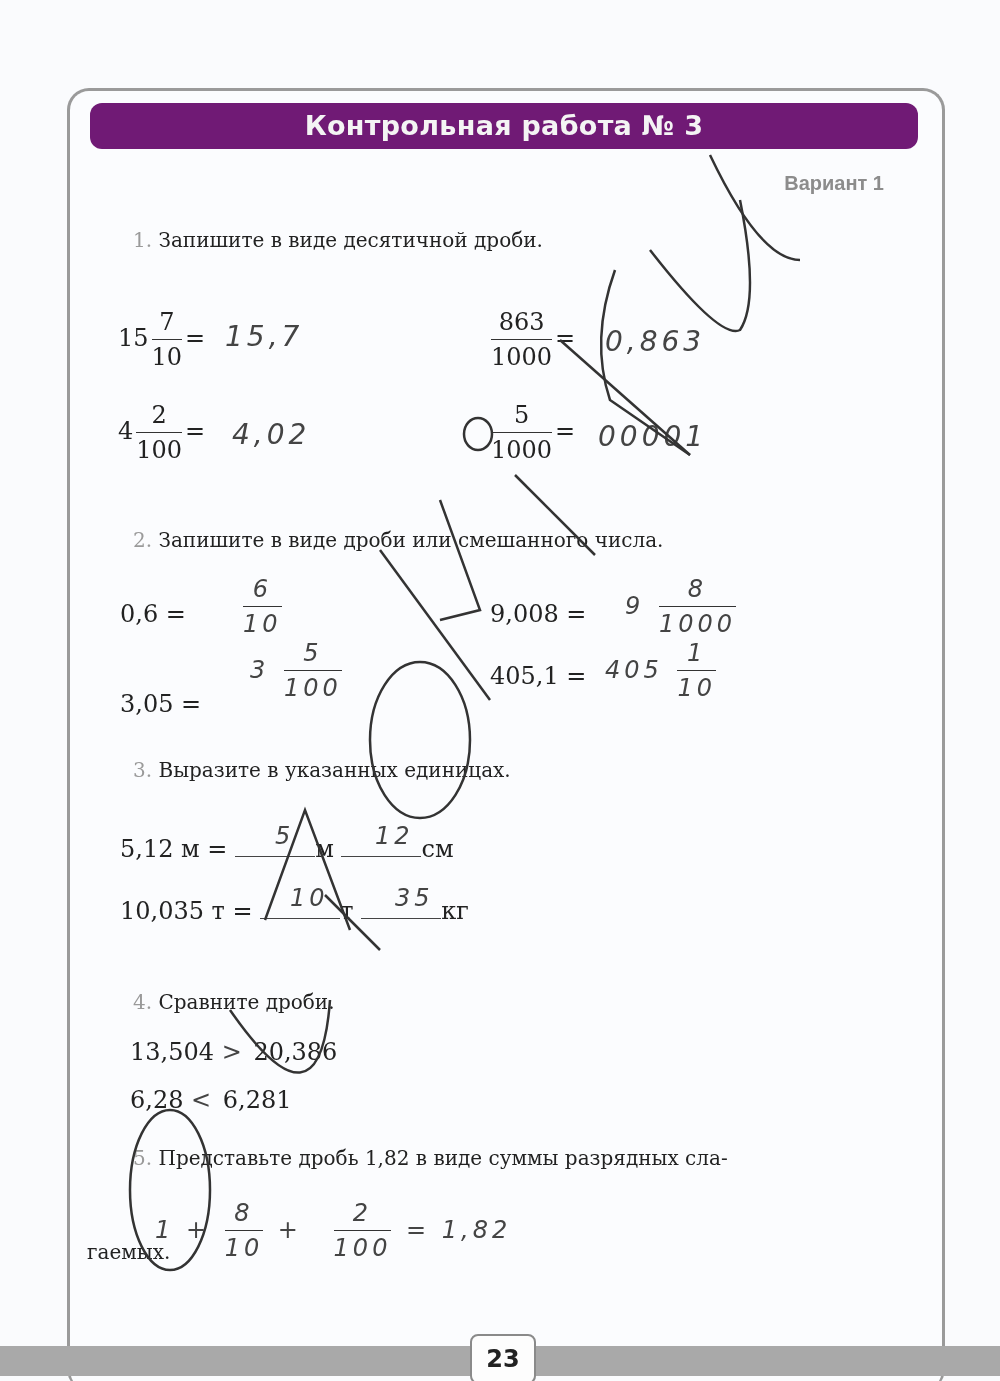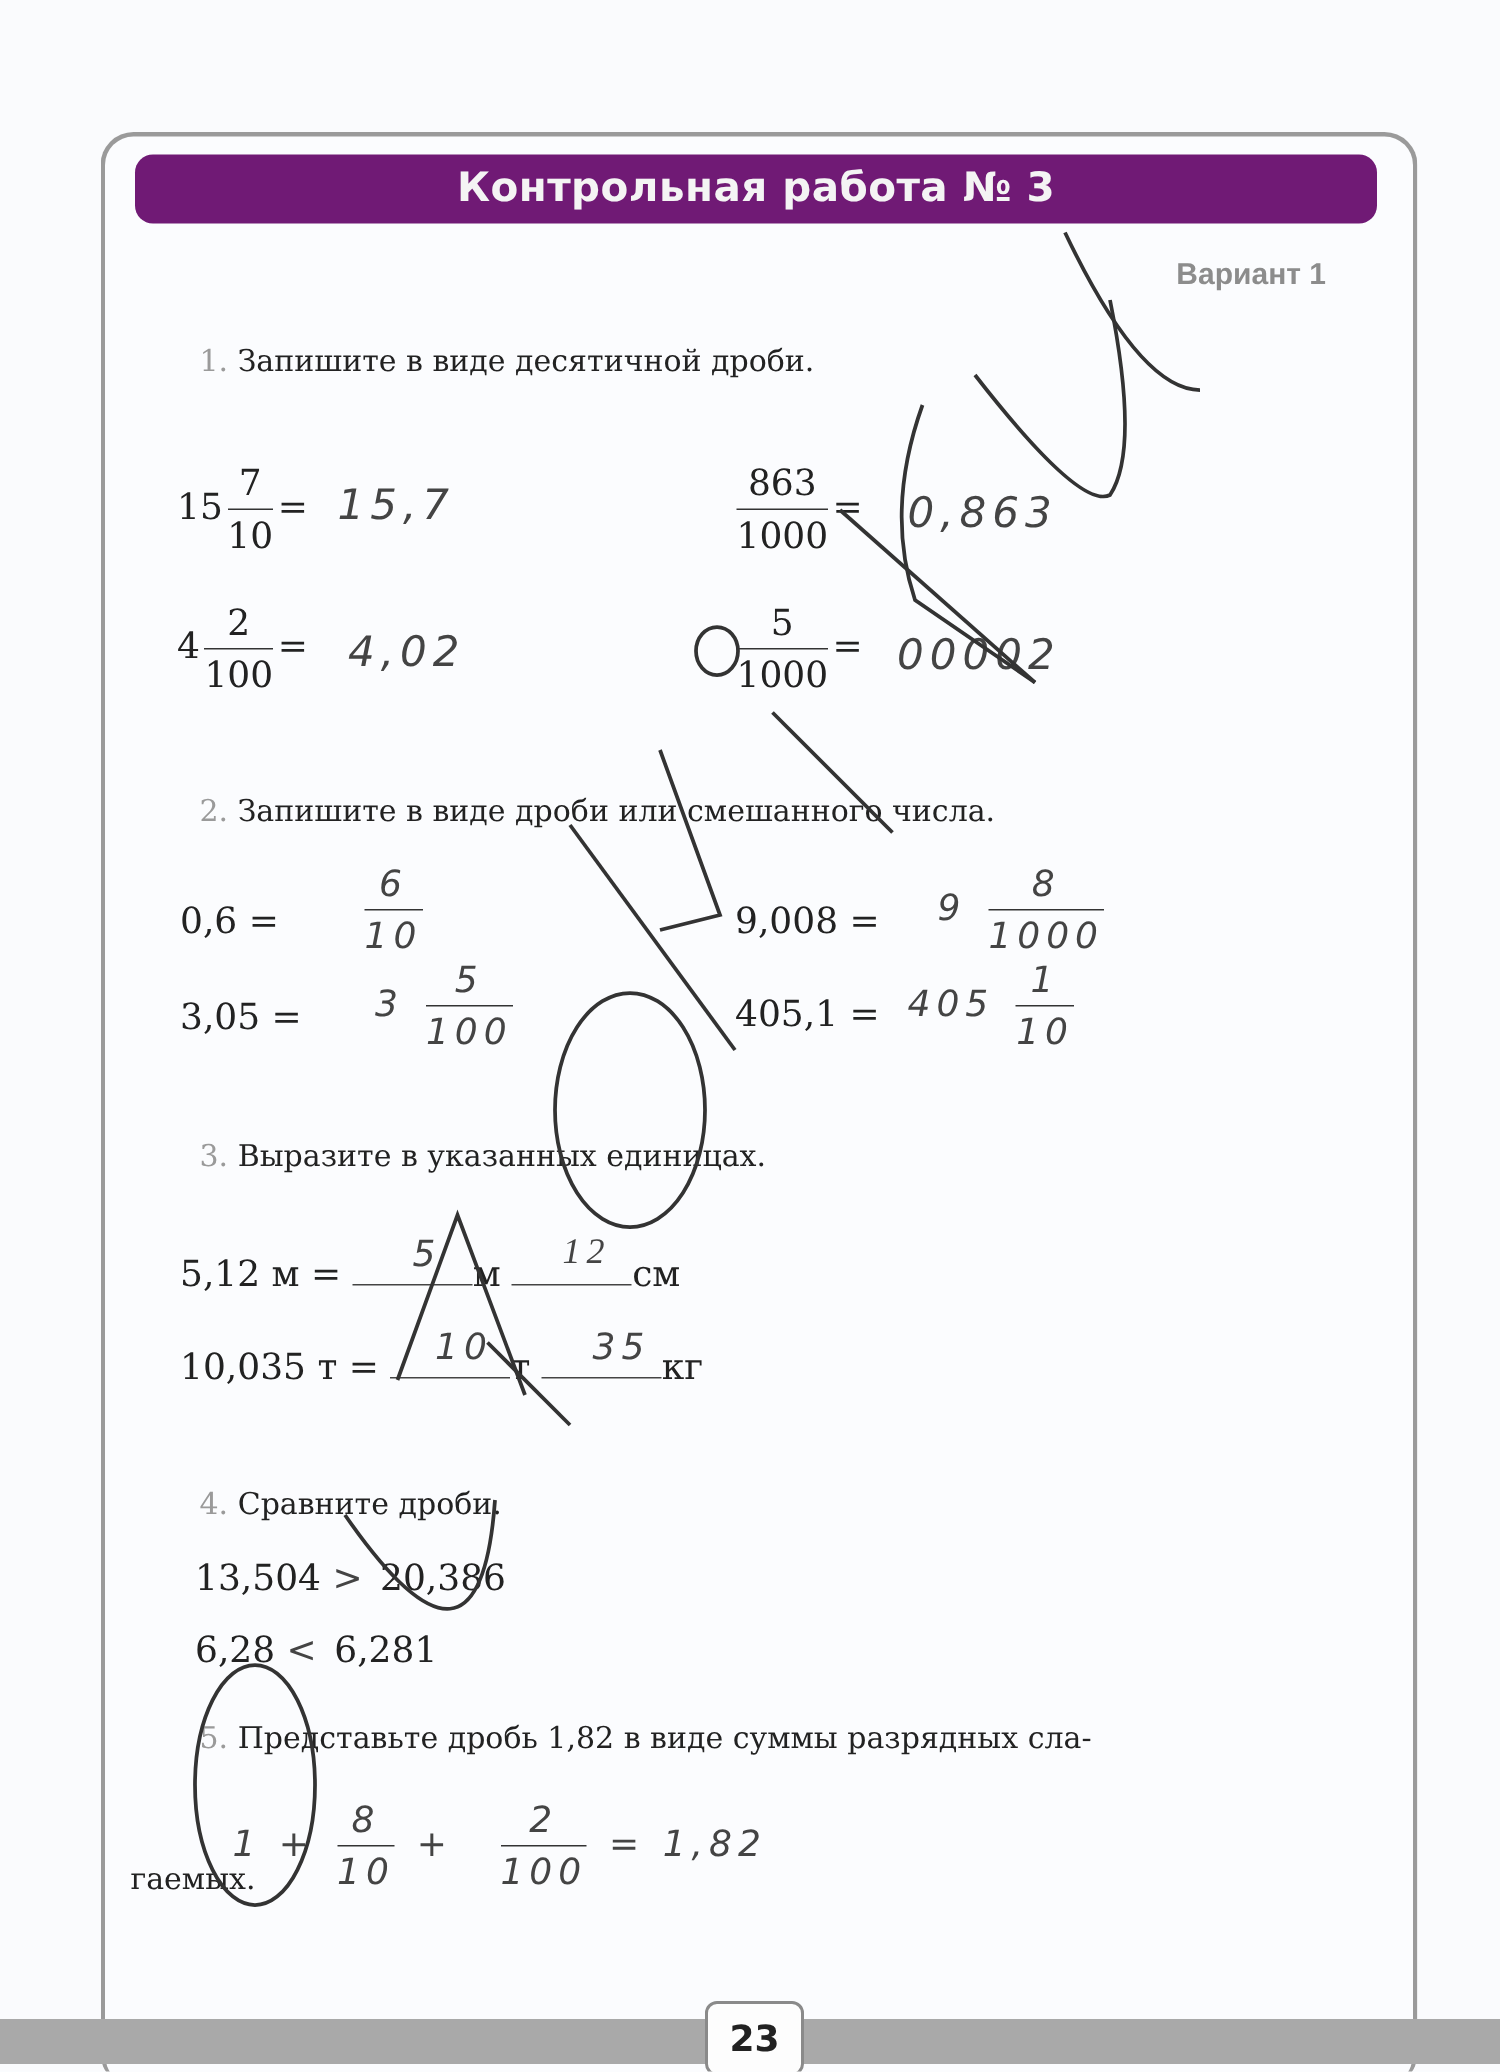--- a/index.html
+++ b/index.html
@@ -47,57 +47,57 @@
   <span class="frac"><span class="n">863</span><span class="d">1000</span></span>=
 </div>
 <div class="hw" style="left:605px; top:325px;">0,863</div>
 <div class="expr" style="left:118px; top:398px;">
   <span>4</span><span class="frac"><span class="n">2</span><span class="d">100</span></span>=
 </div>
 <div class="hw" style="left:232px; top:418px;">4,02</div>
 <div class="expr" style="left:488px; top:398px;">
   <span class="frac"><span class="n">5</span><span class="d">1000</span></span>=
 </div>
-<div class="hw" style="left:598px; top:420px;">00002</div>
+<div class="hw" style="left:598px; top:420px;">00001</div>
 
 <div class="task" style="top:528px;">
   <span class="num">2.</span>
   <span>Запишите в виде дроби или смешанного числа.</span>
 </div>
 <div class="expr" style="left:120px; top:600px;">0,6 =</div>
 <div class="hw hw-small" style="left:240px; top:572px;">
   <span class="frac"><span class="n">6</span><span class="d">10</span></span>
 </div>
 <div class="expr" style="left:490px; top:600px;">9,008 =</div>
 <div class="hw hw-small" style="left:625px; top:572px;">
   <span>9</span>
   <span class="frac"><span class="n">8</span><span class="d">1000</span></span>
 </div>
-<div class="expr" style="left:120px; top:664px;">3,05 =</div>
+<div class="expr" style="left:120px; top:690px;">3,05 =</div>
 <div class="hw hw-small" style="left:250px; top:636px;">
   <span>3</span>
   <span class="frac"><span class="n">5</span><span class="d">100</span></span>
 </div>
 <div class="expr" style="left:490px; top:662px;">405,1 =</div>
 <div class="hw hw-small" style="left:605px; top:636px;">
   <span>405</span>
   <span class="frac"><span class="n">1</span><span class="d">10</span></span>
 </div>
 
 <div class="task" style="top:758px;">
   <span class="num">3.</span>
   <span>Выразите в указанных единицах.</span>
 </div>
 <div class="expr" style="left:120px; top:832px;">
   <span>5,12 м =</span>
   <span class="blank"></span><span>м</span>
   <span class="blank"></span><span>см</span>
 </div>
 <div class="hw hw-small" style="left:275px; top:822px;">5</div>
-<div class="hw hw-small" style="left:375px; top:822px;font-family:Liberation Serif, serif;">12</div>
+<div class="hw hw-small" style="left:375px; top:822px;">12</div>
 <div class="expr" style="left:120px; top:894px;">
   <span>10,035 т =</span>
   <span class="blank"></span><span>т</span>
   <span class="blank"></span><span>кг</span>
 </div>
 <div class="hw hw-small" style="left:290px; top:884px;">10</div>
 <div class="hw hw-small" style="left:395px; top:884px;">35</div>
 
 <div class="task" style="top:990px;">
   <span class="num">4.</span>

